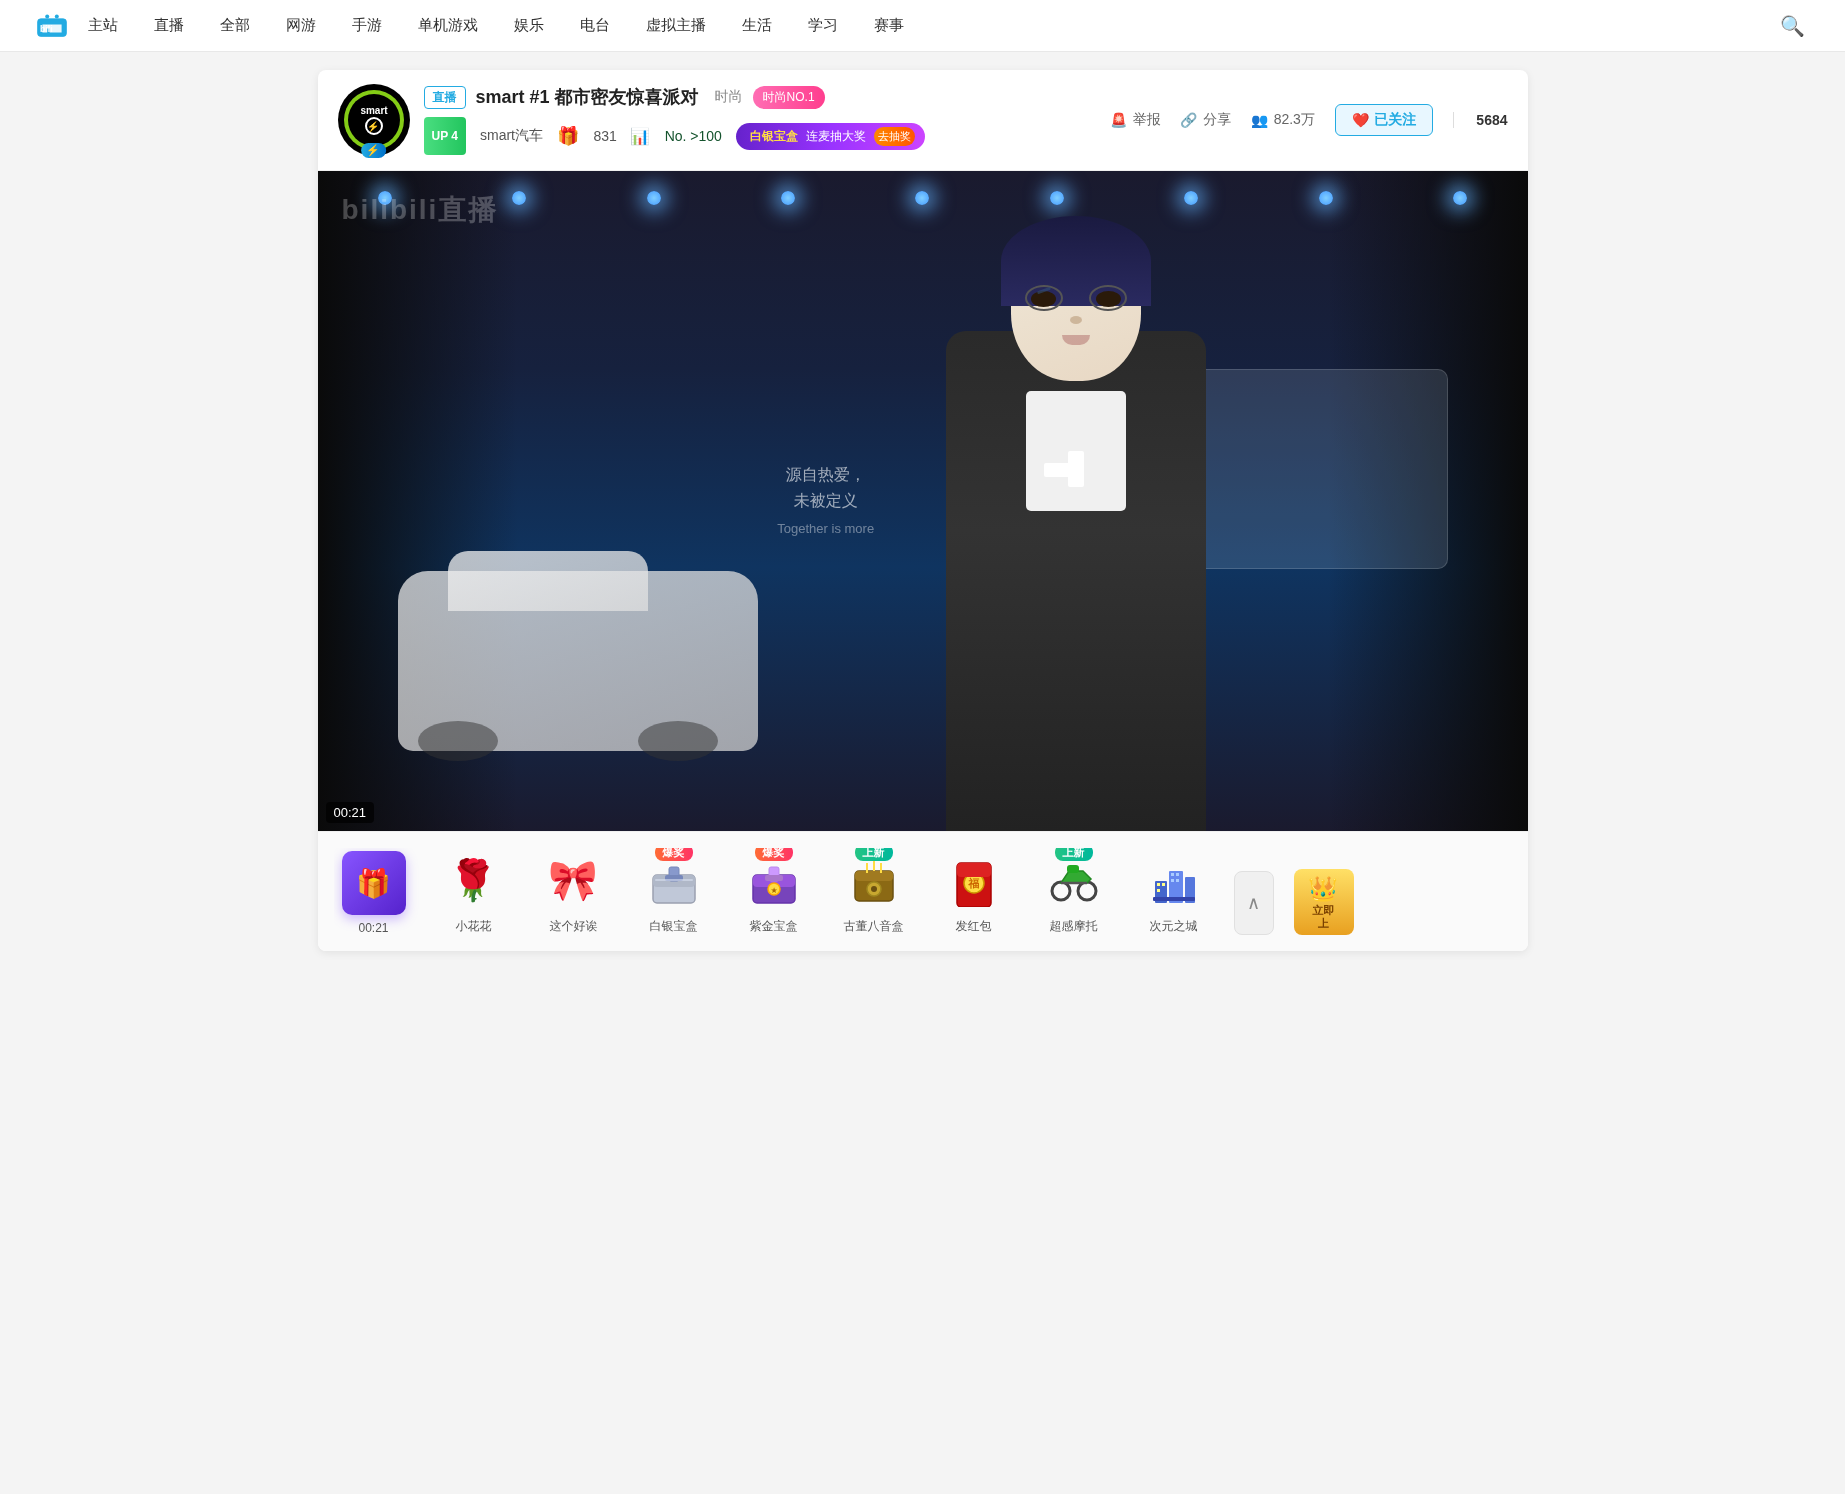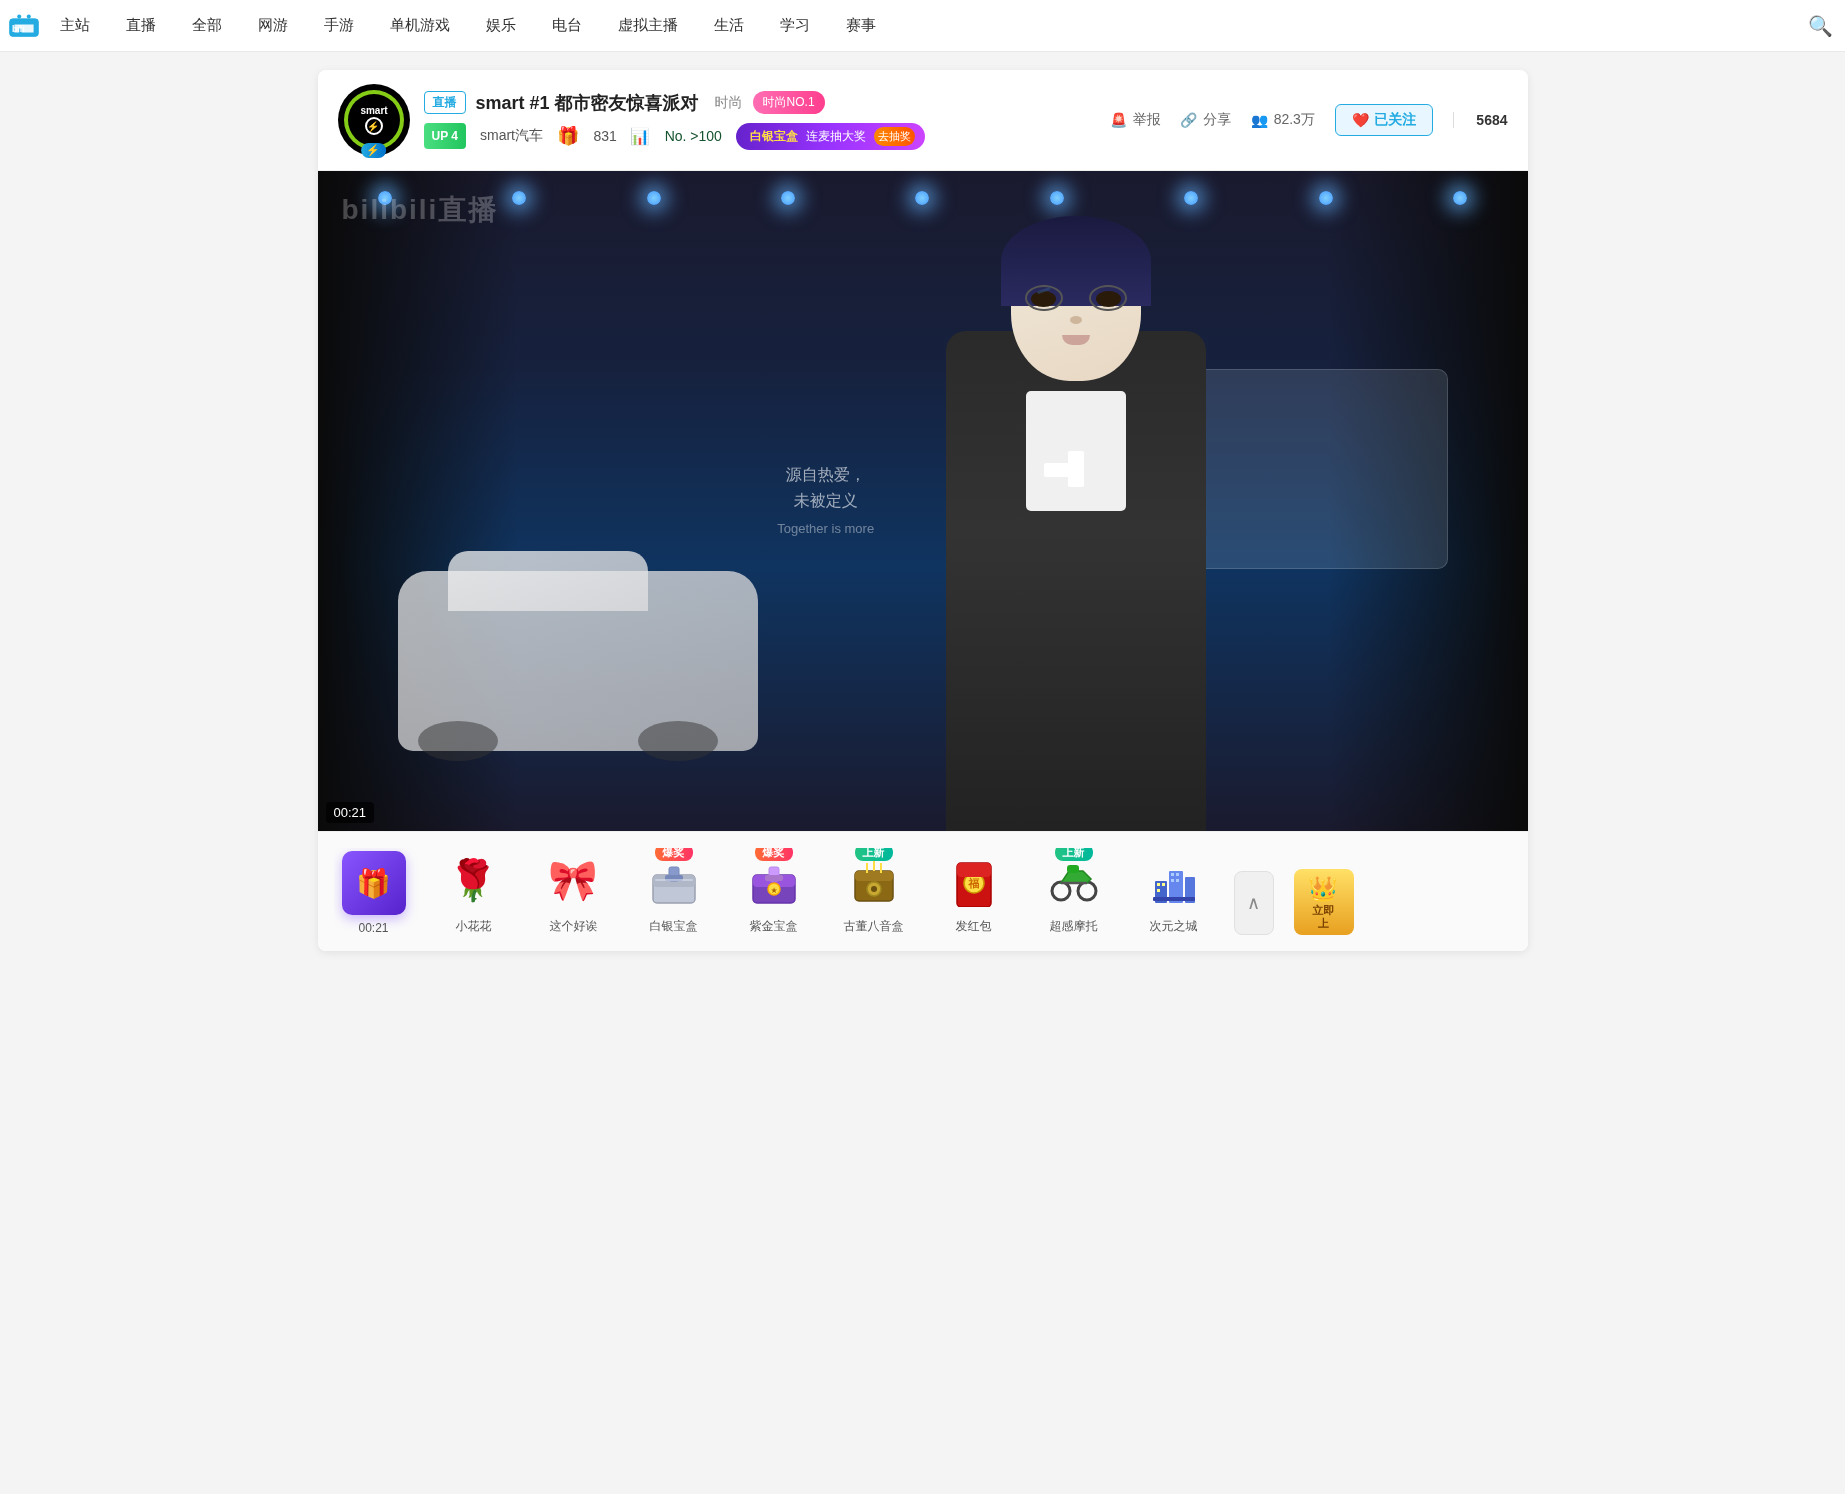--- a/index.html
+++ b/index.html
@@ -10,21 +10,21 @@
       font-family: 'Microsoft YaHei', 'PingFang SC', sans-serif;
       overflow-x: hidden;
     }
 
     
     #top-nav {
       background: #fff;
       height: 52px;
       display: flex;
       align-items: center;
-      padding: 0 8px;
+      padding: 0 36px;
       border-bottom: 1px solid #e8e8e8;
       gap: 0;
     }
     .nav-logo {
       margin-right: 20px;
       display: flex;
       align-items: center;
     }
     .nav-logo svg { width: 32px; height: 24px; }
     .nav-items {
@@ -143,21 +143,21 @@
 
     .channel-meta-row {
       display: flex;
       align-items: center;
       gap: 14px;
     }
     .up-badge {
       background: linear-gradient(90deg, #4ade80, #22c55e);
       color: #fff;
       font-size: 12px;
-      padding: 6px 8px;
+      padding: 12px 8px;
       border-radius: 4px;
       font-weight: bold;
     }
     .channel-name {
       color: #555;
       font-size: 14px;
     }
     .gift-icon { color: #ff6699; font-size: 18px; }
     .gift-count { color: #555; font-size: 14px; }
     .rank-icon { color: #23abe2; font-size: 16px; }

